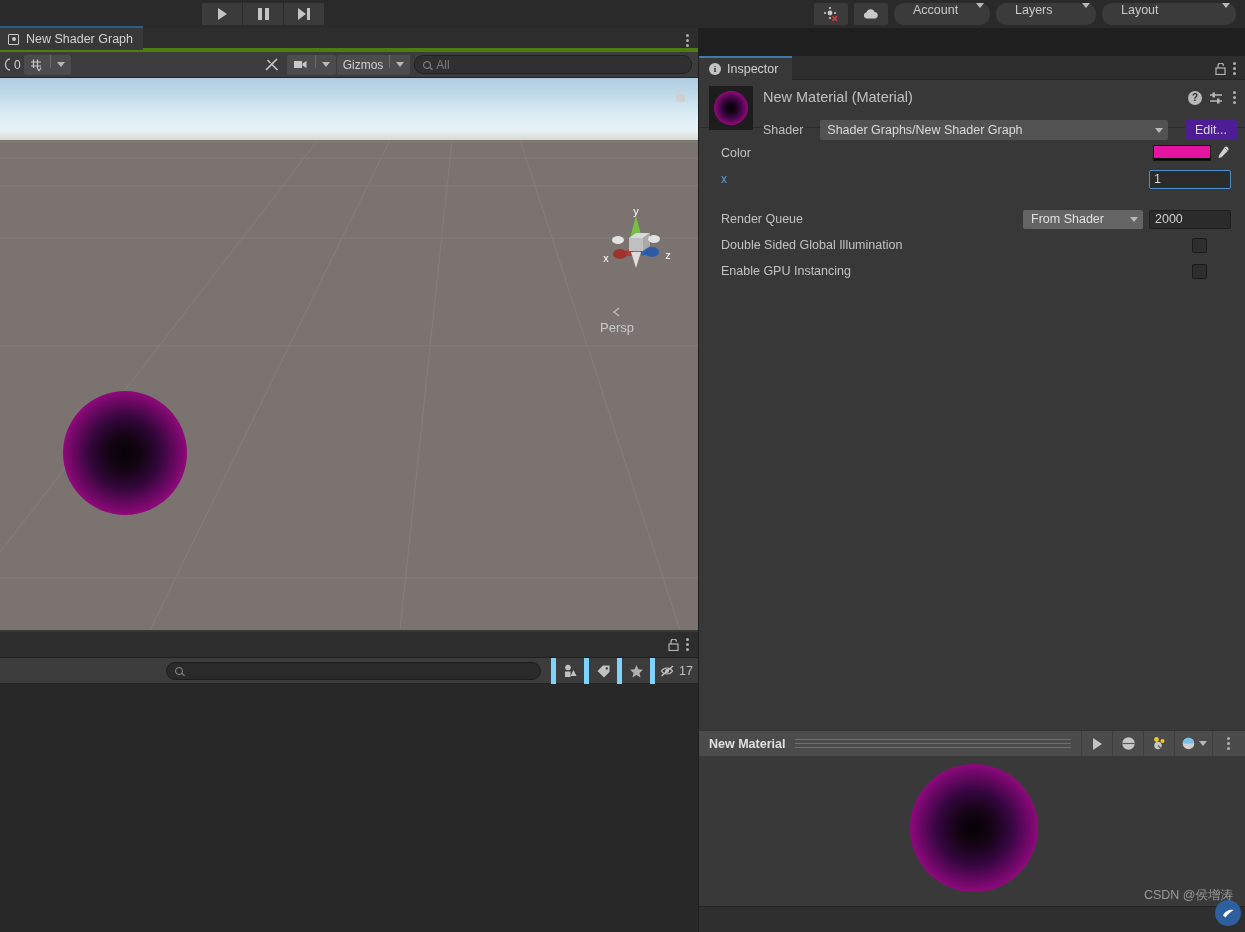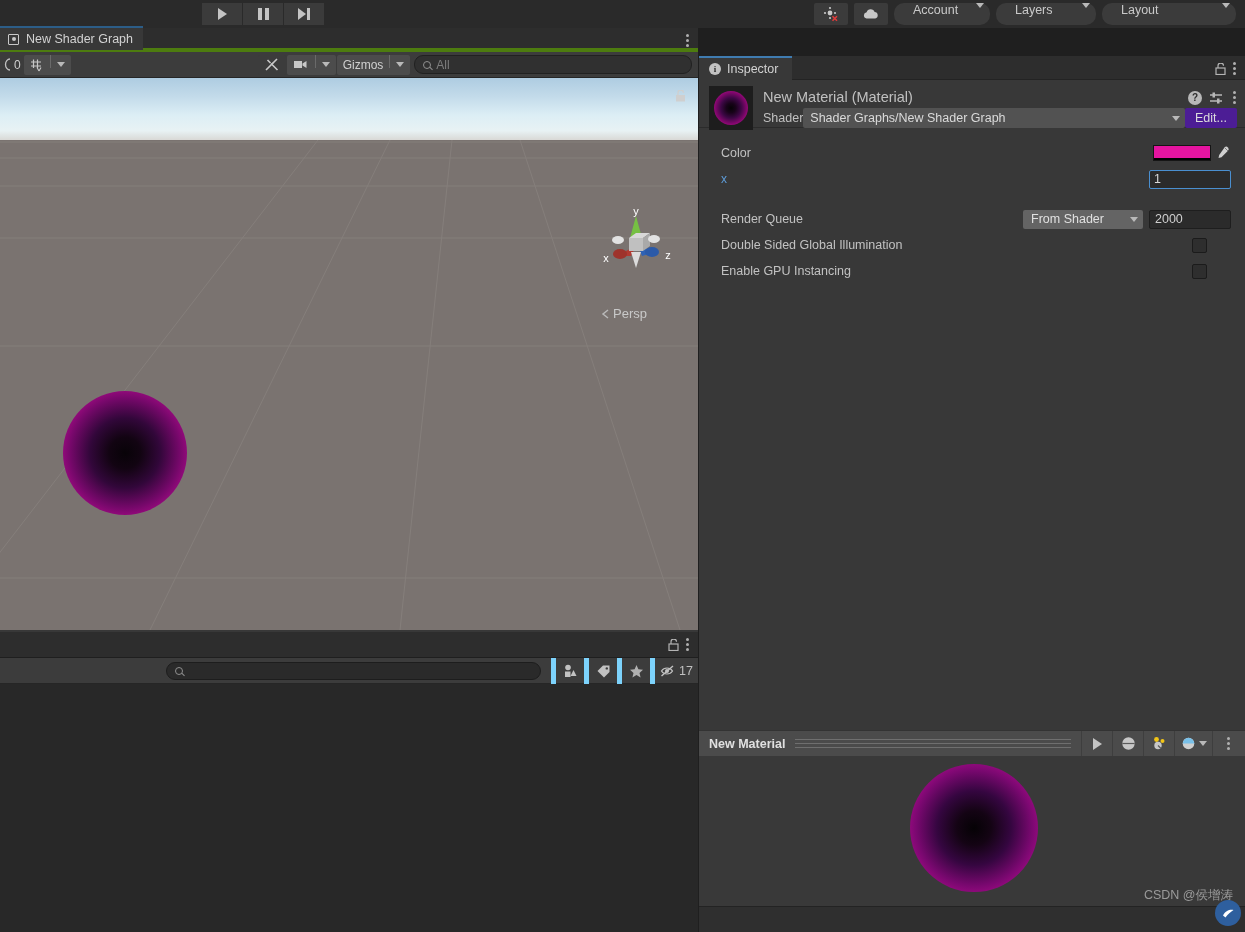--- a/index.html
+++ b/index.html
@@ -83,21 +83,21 @@
   .sky { position:absolute; left:0; top:0; width:100%; height:62px;
          background: linear-gradient(180deg, #aecce1 0%, #c3dbea 30%, #dceef5 60%, #e8f2f4 85%, #d9d9d6 100%); }
   .ground { position:absolute; left:0; top:62px; width:100%; height:490px; background:#7a7370; }
   .grid-svg { position: absolute; left: 0; top: 0; width: 698px; height: 552px; }
 
   .sphere-scene {
     position: absolute; left: 63px; top: 313px; width: 124px; height: 124px; border-radius: 50%;
     background: radial-gradient(circle at 50% 50%, #080308 0%, #120412 18%, #32073a 40%, #77086b 63%, #b40c8e 82%, #e014a6 100%);
   }
   .gizmo { position: absolute; left: 598px; top: 128px; width: 76px; height: 80px; }
-  .persp-lbl { position: absolute; left: 600px; top: 228px; color: #c9c9c9; font-size: 13px; display:flex; align-items:center; gap:2px; }
+  .persp-lbl { position: absolute; left: 600px; top: 228px; color: #c9c9c9; font-size: 13px; display:flex; align-items:center; gap:2px;flex-direction:column; }
   .lock-ico { position: absolute; right: 12px; top: 12px; width: 11px; height: 12px; }
 
   
   .project-panel { position: absolute; left: 0; top: 632px; width: 698px; height: 300px; background: #282828; }
   .proj-tabbar { height: 26px; background: #2d2d2d; position: relative; border-bottom:1px solid #1f1f1f; }
   .proj-toolbar {
     height: 26px; background: #3c3c3c; display: flex; align-items: center;
     justify-content: center; gap: 0; border-bottom: 1px solid #262626; position: relative;
   }
   .proj-search {
@@ -124,21 +124,21 @@
                  border-bottom: 1px solid #2b2b2b; }
   .mat-thumb {
     width: 44px; height: 44px; background: #1d1d1d; flex: 0 0 auto; position: relative; overflow: hidden;
   }
   .mat-thumb .ball {
     position: absolute; left: 5px; top: 5px; width: 34px; height: 34px; border-radius: 50%;
     background: radial-gradient(circle at 50% 50%, #060206 0%, #18031a 20%, #3d0745 42%, #85076f 66%, #c00c93 85%, #e514a0 100%);
   }
   .insp-hcol { margin-left: 10px; flex: 1; }
   .mat-title { color: #c0c0c0; font-size: 14.5px; line-height: 22px; }
-  .shader-row { display: flex; align-items: center; gap: 0; margin-top: 0; }
+  .shader-row { display: flex; align-items: center; gap: 17px; margin-top: 12px; }
   .shader-lbl { color: #c0c0c0; font-size: 12.5px; }
   .shader-dd {
     flex: 1; height: 20px; background: #525252; border-radius: 2px; display:flex; align-items:center;
     justify-content: space-between; padding: 0 5px 0 7px; color: #dadada; font-size: 12.5px; cursor: pointer;
   }
   .edit-btn { width: 52px; height: 20px; background: #4c1d95; border-radius: 2px; color: #dcdcdc;
               font-size: 12.5px; display:flex; align-items:center; justify-content:center; cursor:pointer; }
   .hdr-icons { position: absolute; right: 6px; top: 8px; display: flex; align-items: center; gap: 7px; }
   .q-ico { width: 14px; height: 14px; border-radius: 50%; background: #b8b8b8; color: #2f2f2f; font-size: 10px;
            font-weight: bold; display:flex; align-items:center; justify-content:center; cursor: pointer; }

